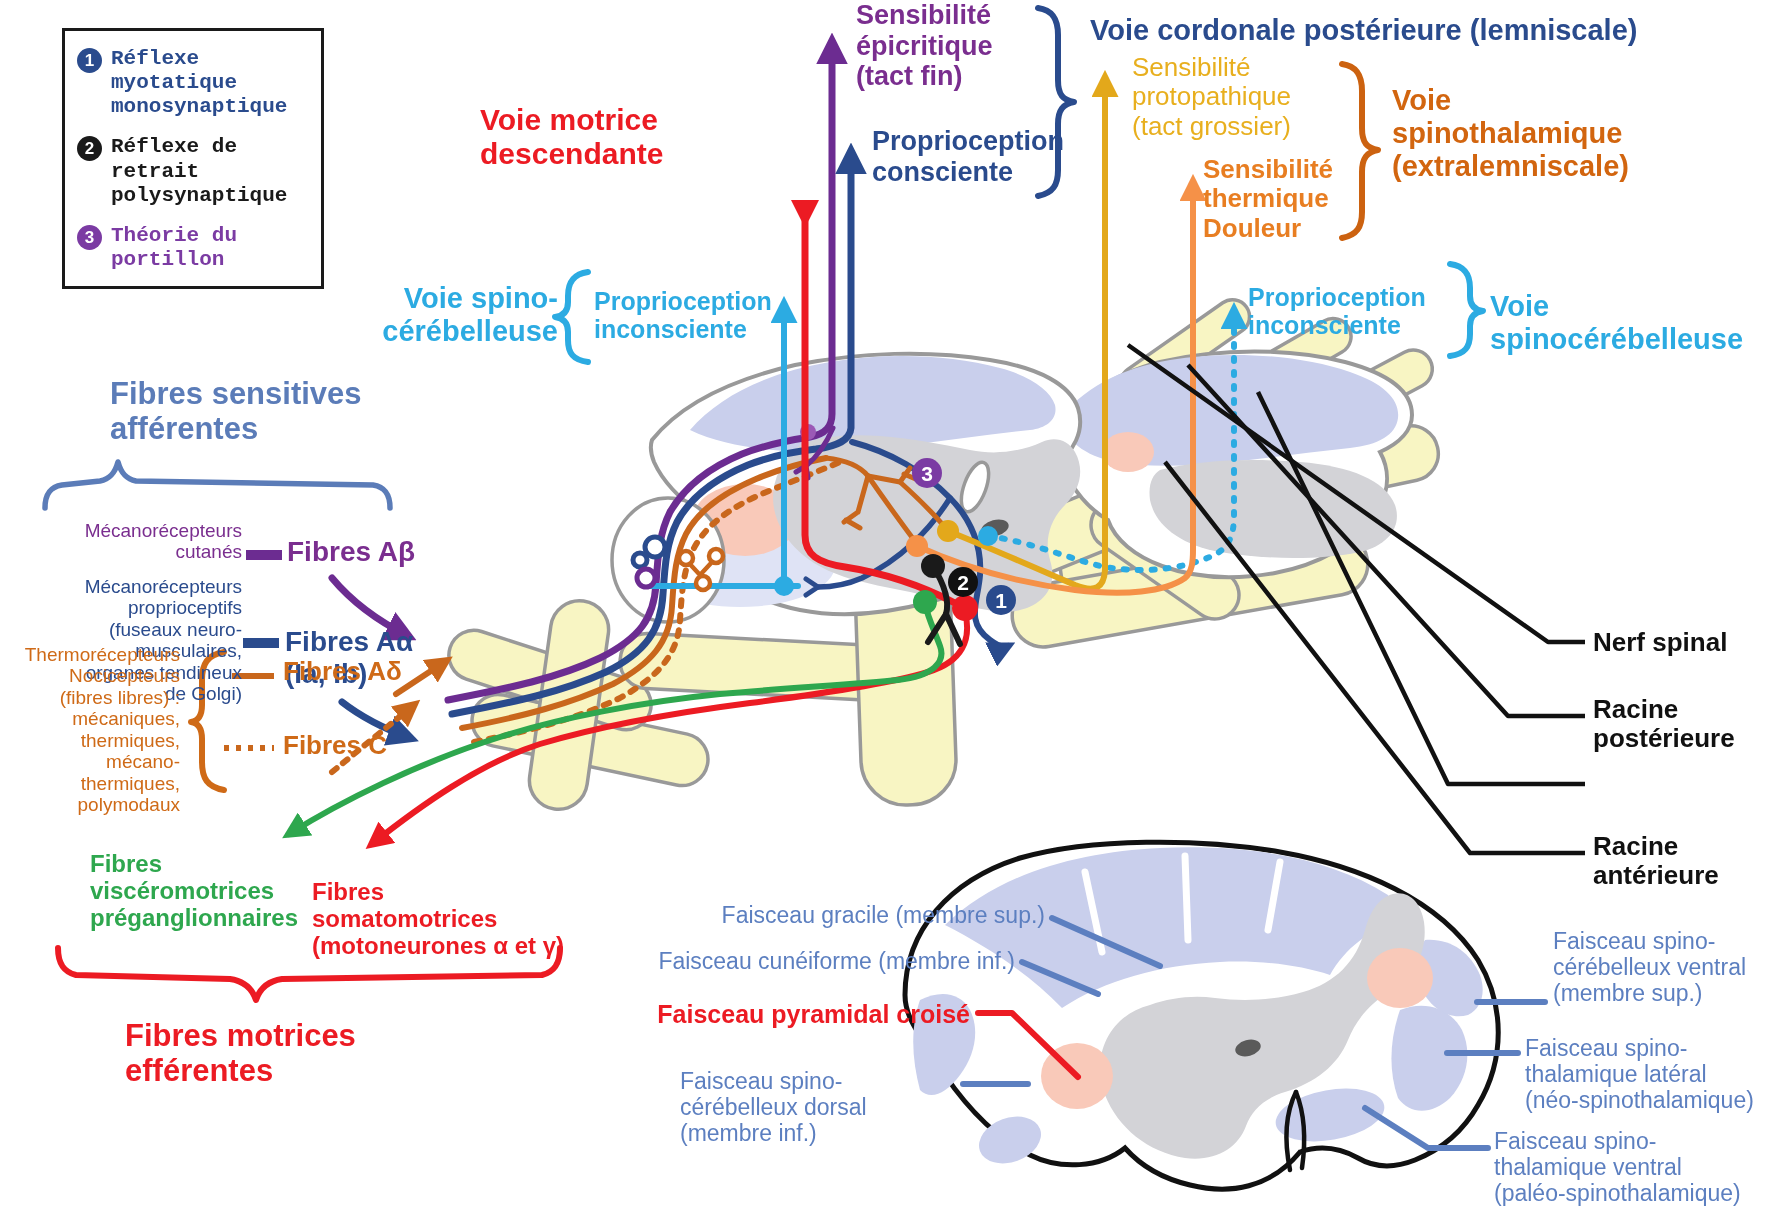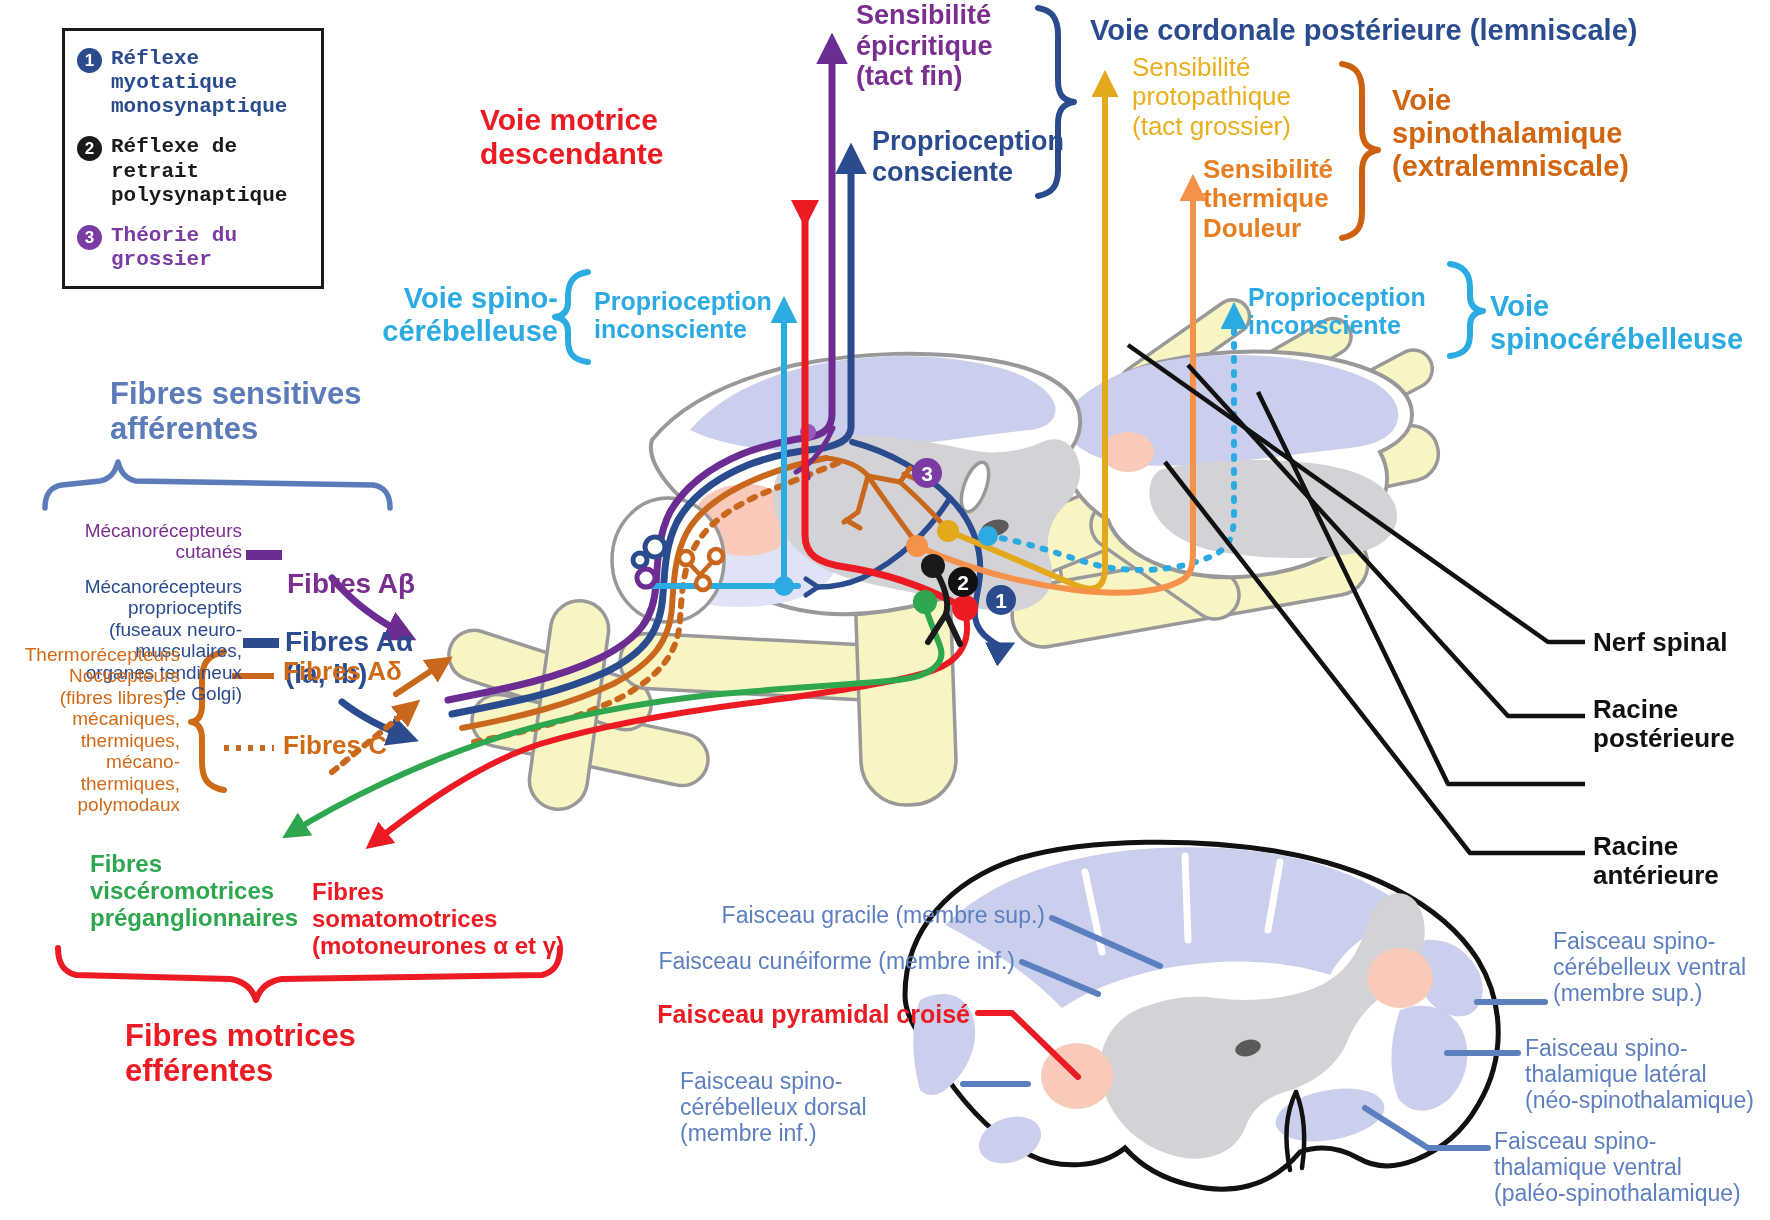--- a/index.html
+++ b/index.html
@@ -234,21 +234,21 @@
     <span class="legend-txt" style="color:#2A4B8D">Réflexe myotatique
 monosynaptique</span>
   </div>
   <div class="legend-row">
     <span class="badge" style="background:#1A1A1A">2</span>
     <span class="legend-txt" style="color:#1A1A1A">Réflexe de retrait
 polysynaptique</span>
   </div>
   <div class="legend-row">
     <span class="badge" style="background:#7B3BA3">3</span>
-    <span class="legend-txt" style="color:#7B3BA3">Théorie du grossier</span>
+    <span class="legend-txt" style="color:#7B3BA3">Théorie du portillon</span>
   </div>
 </div>
 
 <div class="lbl b ctr" style="left:480px;top:103px;width:310px;font-size:30px;color:#EC1B23">Voie motrice
 descendante</div>
 <div class="lbl b" style="left:856px;top:0px;width:230px;font-size:27px;color:#7A2E8F">Sensibilité
 épicritique
 (tact fin)</div>
 <div class="lbl b" style="left:872px;top:126px;width:240px;font-size:27px;color:#2A4B8D">Proprioception
 consciente</div>
@@ -268,21 +268,21 @@
 inconsciente</div>
 <div class="lbl b ctr" style="left:1248px;top:283px;width:205px;font-size:25px;color:#2CABE2">Proprioception
 inconsciente</div>
 <div class="lbl b" style="left:1490px;top:290px;width:275px;font-size:29px;color:#2CABE2">Voie
 spinocérébelleuse</div>
 
 <div class="lbl b" style="left:110px;top:376px;width:330px;font-size:31px;color:#5B7CB8">Fibres sensitives
 afférentes</div>
 <div class="lbl rgt" style="left:38px;top:520px;width:204px;font-size:19px;color:#7A2E8F">Mécanorécepteurs
 cutanés</div>
-<div class="lbl b" style="left:287px;top:568px;width:150px;font-size:28px;color:#7A2E8F">Fibres Aβ</div>
+<div class="lbl b" style="left:287px;top:536px;width:150px;font-size:28px;color:#7A2E8F">Fibres Aβ</div>
 <div class="lbl rgt" style="left:28px;top:576px;width:214px;font-size:19px;color:#2A4B8D">Mécanorécepteurs
 proprioceptifs
 (fuseaux neuro-
 musculaires,
 organes tendineux
 de Golgi)</div>
 <div class="lbl b" style="left:285px;top:626px;width:160px;font-size:28px;color:#2A4B8D">Fibres Aα
 (Ia, Ib)</div>
 <div class="lbl rgt" style="left:0px;top:644px;width:180px;font-size:19px;color:#CF6A17">Thermorécepteurs
 Nocicepteurs

